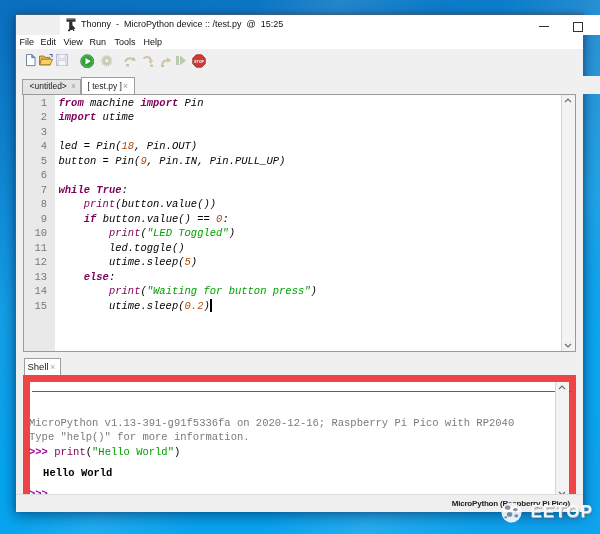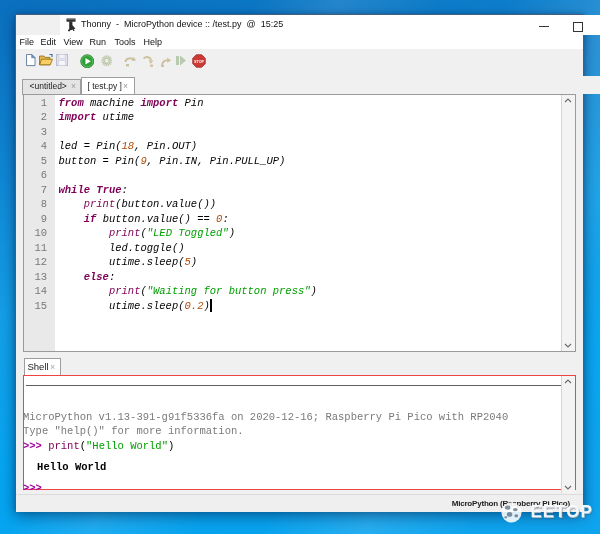--- a/index.html
+++ b/index.html
@@ -38,22 +38,22 @@
       font-size:10.5px;line-height:14.5px;color:#000;font-style:italic;}
   .kw{color:#7f0055;font-weight:bold;}
   .bi{color:#7f0055;}
   .num{color:#b04900;}
   .str{color:#00a000;}
   .cursor{position:absolute;left:186px;top:204px;width:1.5px;height:12.5px;background:#000;}
   .vsb{position:absolute;right:0.5px;top:0;width:13px;background:#f3f3f3;border-left:1px solid #d5d5d5;}
   .vsb svg{position:absolute;left:2.5px;}
   .shelltab{position:absolute;left:8px;top:343px;width:37px;height:17px;background:#ffffff;
         border:1px solid #9e9e9e;border-bottom:none;box-sizing:border-box;font-size:9px;color:#222;}
-  .shell{position:absolute;left:7px;top:360px;width:553px;height:115px;background:#ffffff;
-        border:1px solid #ef4444;box-sizing:border-box;}
+  .shell{position:absolute;left:7px;top:360px;width:553px;height:137px;background:#ffffff;
+        border:7px solid #ef4444;box-sizing:border-box;}
   .shell .line{position:absolute;left:-1px;white-space:pre;
       font-family:"Liberation Mono",monospace;font-size:10.5px;line-height:14.2px;}
   .sep{position:absolute;left:2px;top:8.8px;width:539px;height:0;border-top:1px solid #5f5f5f;}
   .gray{color:#7a7a7a;}
   .prompt{color:#a000a0;font-weight:bold;}
   .statusbar{position:absolute;left:0;top:479px;width:567px;height:18px;background:#efefef;
       border-top:1px solid #dcdcdc;box-sizing:border-box;font-weight:bold;}
   .status-txt{position:absolute;right:13px;top:3.5px;font-size:8px;letter-spacing:-0.2px;color:#222;}
   .wm{position:absolute;left:500px;top:500px;width:100px;height:34px;}
   .wm-text{position:absolute;left:31px;top:2.5px;font-size:17px;font-weight:bold;

